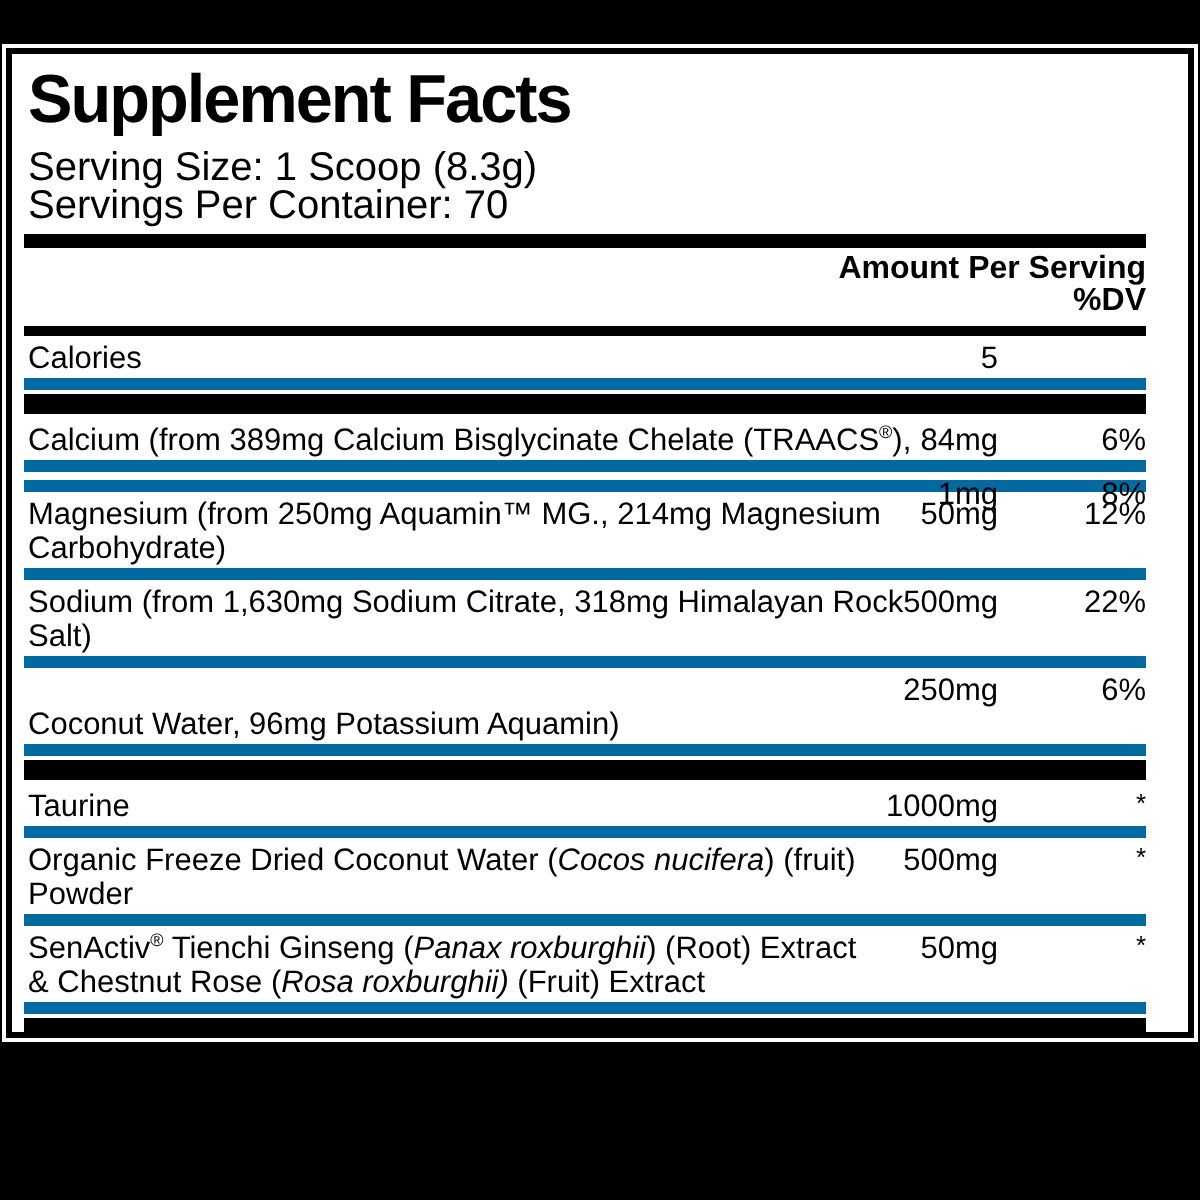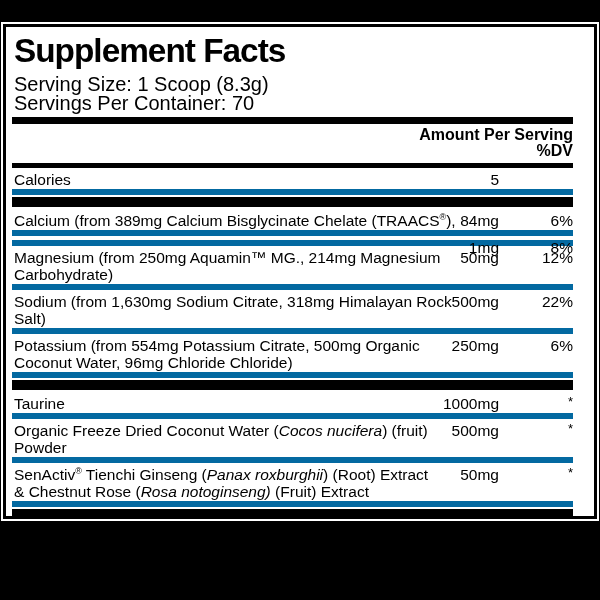--- a/index.html
+++ b/index.html
@@ -123,37 +123,37 @@
           <div class="name"><span>Magnesium (from 250mg Aquamin™ MG., 214mg Magnesium</span><br><span>Carbohydrate)</span></div>
           <div class="amt">50mg</div>
           <div class="dv">12%</div>
         </div>
         <div class="row">
           <div class="name"><span>Sodium (from 1,630mg Sodium Citrate, 318mg Himalayan Rock Salt)</span></div>
           <div class="amt">500mg</div>
           <div class="dv">22%</div>
         </div>
         <div class="row">
-          <div class="name"><span>Potassium (from 554mg Potassium Citrate, 500mg Organic</span><br><span>Coconut Water, 96mg Chloride Chloride)</span></div>
+          <div class="name"><br><span>Coconut Water, 96mg Potassium Aquamin)</span></div>
           <div class="amt">250mg</div>
           <div class="dv">6%</div>
         </div>
         <div class="bar thick"></div>
         <div class="row">
           <div class="name"><span>Taurine</span></div>
           <div class="amt">1000mg</div>
           <div class="dv star">*</div>
         </div>
         <div class="row">
           <div class="name"><span>Organic Freeze Dried Coconut Water (</span><span class="seg-i">Cocos nucifera</span><span>) (fruit) Powder</span></div>
           <div class="amt">500mg</div>
           <div class="dv star">*</div>
         </div>
         <div class="row">
-          <div class="name"><span>SenActiv</span><span class="seg-sup">®</span><span> Tienchi Ginseng (</span><span class="seg-i">Panax roxburghii</span><span>) (Root) Extract</span><br><span>&amp; Chestnut Rose (</span><span class="seg-i">Rosa notoginseng)</span><span> (Fruit) Extract</span></div>
+          <div class="name"><span>SenActiv</span><span class="seg-sup">®</span><span> Tienchi Ginseng (</span><span class="seg-i">Panax roxburghii</span><span>) (Root) Extract</span><br><span>&amp; Chestnut Rose (</span><span class="seg-i">Rosa roxburghii)</span><span> (Fruit) Extract</span></div>
           <div class="amt">50mg</div>
           <div class="dv star">*</div>
         </div>
         <div class="bar thick"></div>
       </div>
 
   </div>
 </div>
 
 </body></html>

